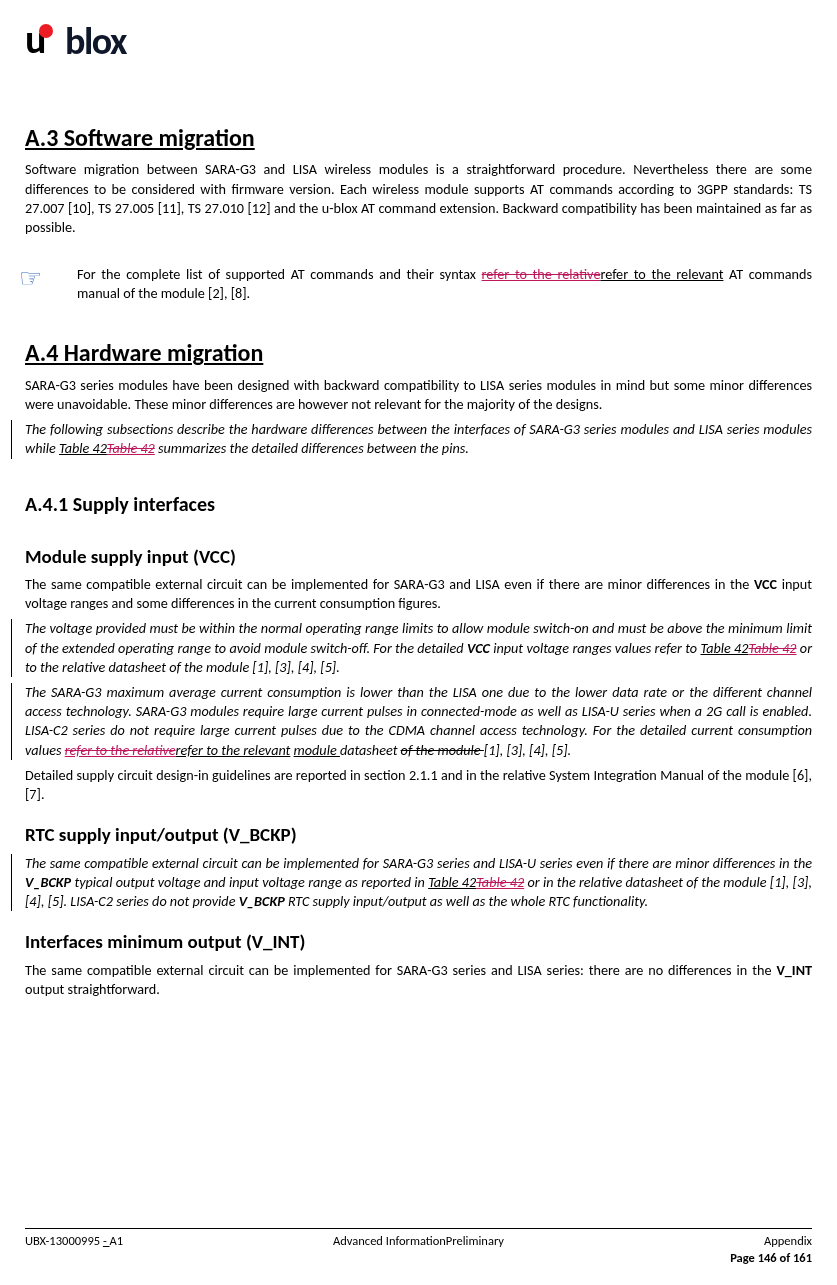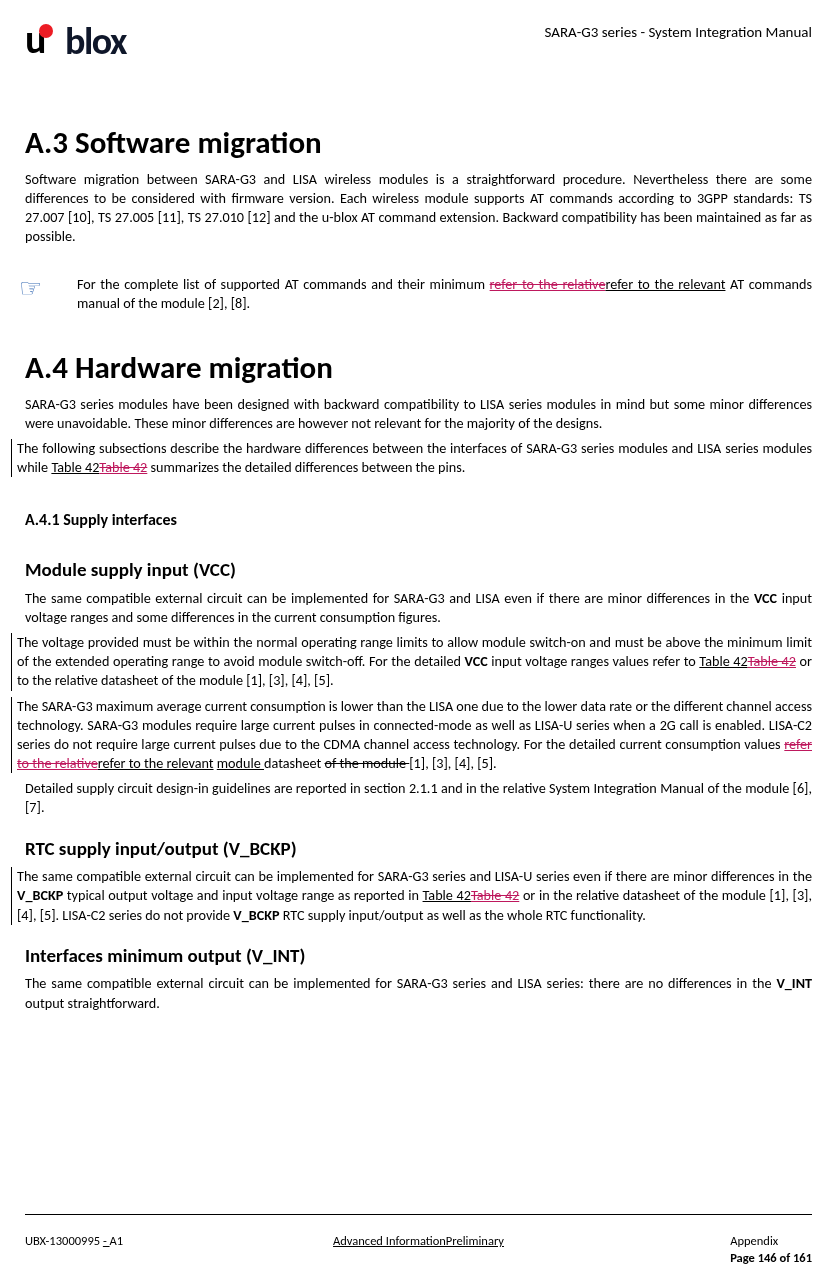--- a/index.html
+++ b/index.html
@@ -52,27 +52,28 @@
       letter-spacing: -1.5px;
       margin-left: -2px;
       line-height: 1;
     }
     .header-title {
       font-size: 15px;
       color: #000;
       margin-top: 2px;
     }
     h1.sec {
-      font-size: 31px;
+      font-size: 24px;
       font-weight: 700;
       margin-top: 0;
       margin-bottom: 6px;
+      text-decoration: underline;
     }
     h2.sub {
-      font-size: 16px;
+      font-size: 20px;
       font-weight: 700;
       margin-top: 32px;
       margin-bottom: 26px;
     }
     h3.subsub {
       font-size: 19px;
       font-weight: 700;
       margin-top: 18px;
       margin-bottom: 6px;
     }
@@ -104,58 +105,58 @@
     }
     .link-del {
       color: #be185d;
       text-decoration: line-through underline;
     }
     .ins-underline { text-decoration: underline; }
     .del-strike { text-decoration: line-through; }
     .change-bar {
       border-left: 1.5px solid #000;
       margin-left: -14px;
-      padding-left: 5px;
+      padding-left: 13px;
+      font-style: italic;
     }
     .b { font-weight: 700; }
     .footer {
       position: absolute;
       bottom: 18px;
       left: 25px;
       right: 25px;
       border-top: 1px solid #000;
-      padding-top: 18px;
+      padding-top: 4px;
       font-size: 12.5px;
       display: flex;
       justify-content: space-between;
     }
-    .footer-center { position: absolute; left: 50%; transform: translateX(-50%); text-decoration: underline; }
-    .footer-right { text-align: left; }
+    .footer-center { position: absolute; left: 50%; transform: translateX(-50%); }
+    .footer-right { text-align: right; }
   </style>
 </head>
 <body>
 
 <div class="header">
   <div class="logo">
     <div class="logo-mark">
       <div class="logo-dot"></div>
       <div class="logo-u">u</div>
     </div>
     <div class="logo-text">blox</div>
   </div>
-  <div class="header-title">SARA-G3 series - System Integration Manual</div>
 </div>
 
 <h1 class="sec">A.3  Software migration</h1>
 <p class="body">Software migration between SARA-G3 and LISA wireless modules is a straightforward procedure. Nevertheless there are some differences to be considered with firmware version. Each wireless module supports AT commands according to 3GPP standards: TS 27.007 [10], TS 27.005 [11], TS 27.010 [12] and the u-blox AT command extension. Backward compatibility has been maintained as far as possible.</p>
 
 <div class="note-row">
   <div class="hand-icon">☞</div>
   <div class="note-text">
-    <span>For the complete list of supported AT commands and their minimum </span><span class="link-del">refer to the relative</span><span class="link-new">refer to the relevant</span><span> AT commands manual of the module [2], [8].</span>
+    <span>For the complete list of supported AT commands and their syntax </span><span class="link-del">refer to the relative</span><span class="link-new">refer to the relevant</span><span> AT commands manual of the module [2], [8].</span>
   </div>
 </div>
 
 <h1 class="sec sec-a4">A.4  Hardware migration</h1>
 <p class="body">SARA-G3 series modules have been designed with backward compatibility to LISA series modules in mind but some minor differences were unavoidable. These minor differences are however not relevant for the majority of the designs.</p>
 <p class="body change-bar">
   <span>The following subsections describe the hardware differences between the interfaces of SARA-G3 series modules and LISA series modules while </span><span class="link-new">Table 42</span><span class="link-del">Table 42</span><span> summarizes the detailed differences between the pins.</span>
 </p>
 
 <h2 class="sub">A.4.1  Supply interfaces</h2>

